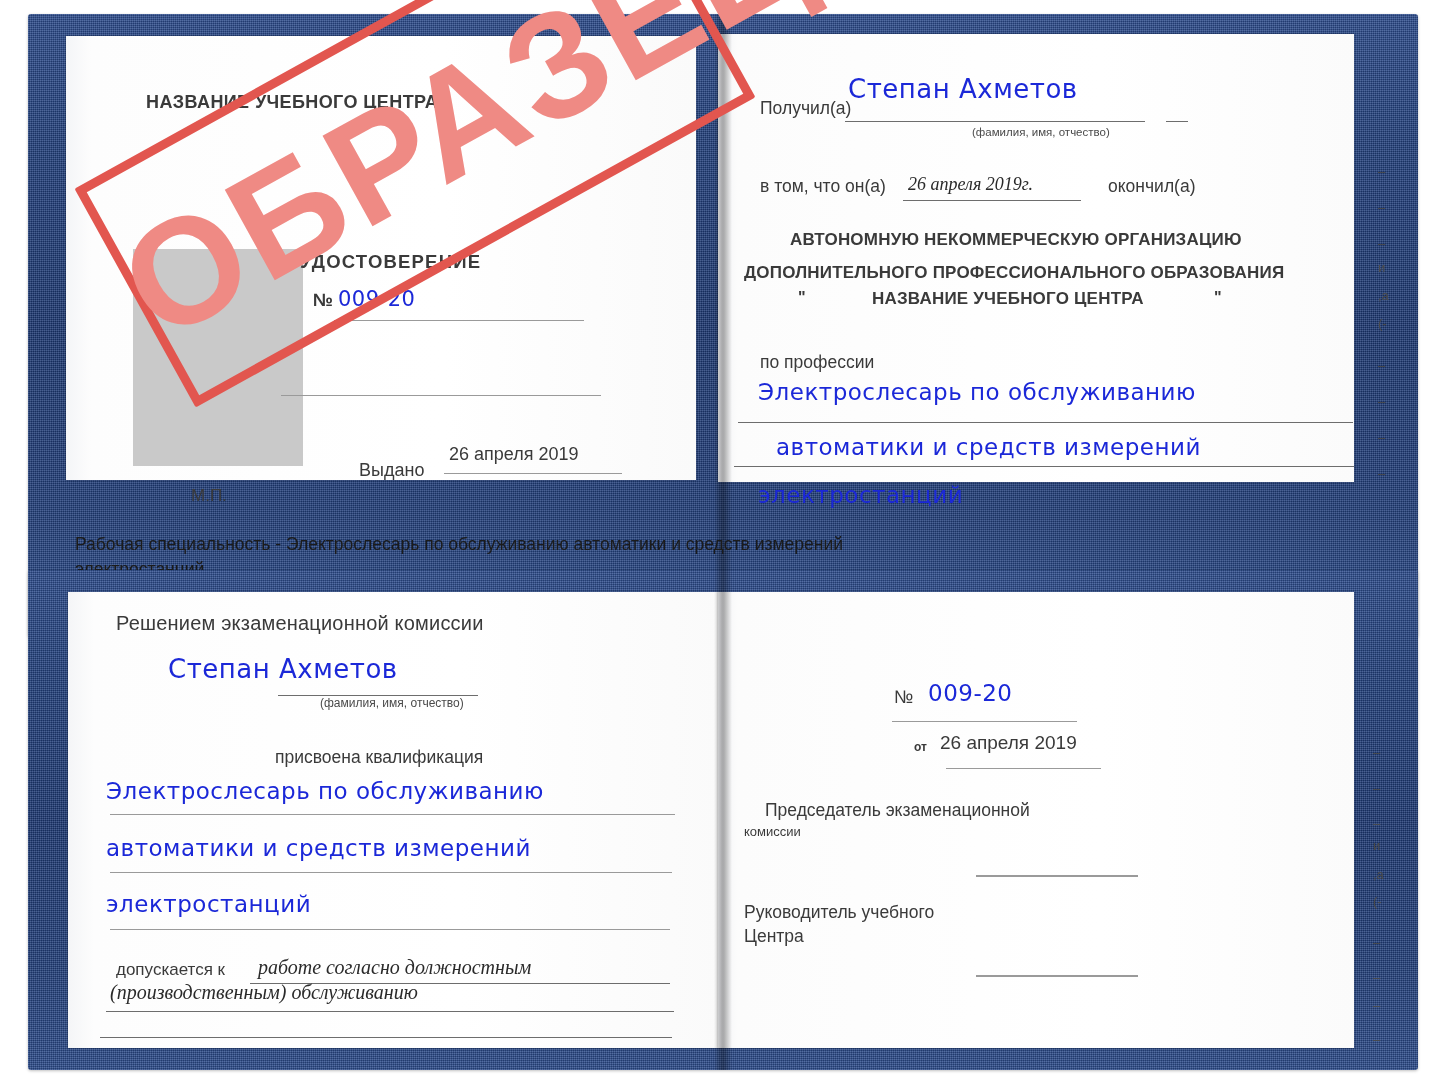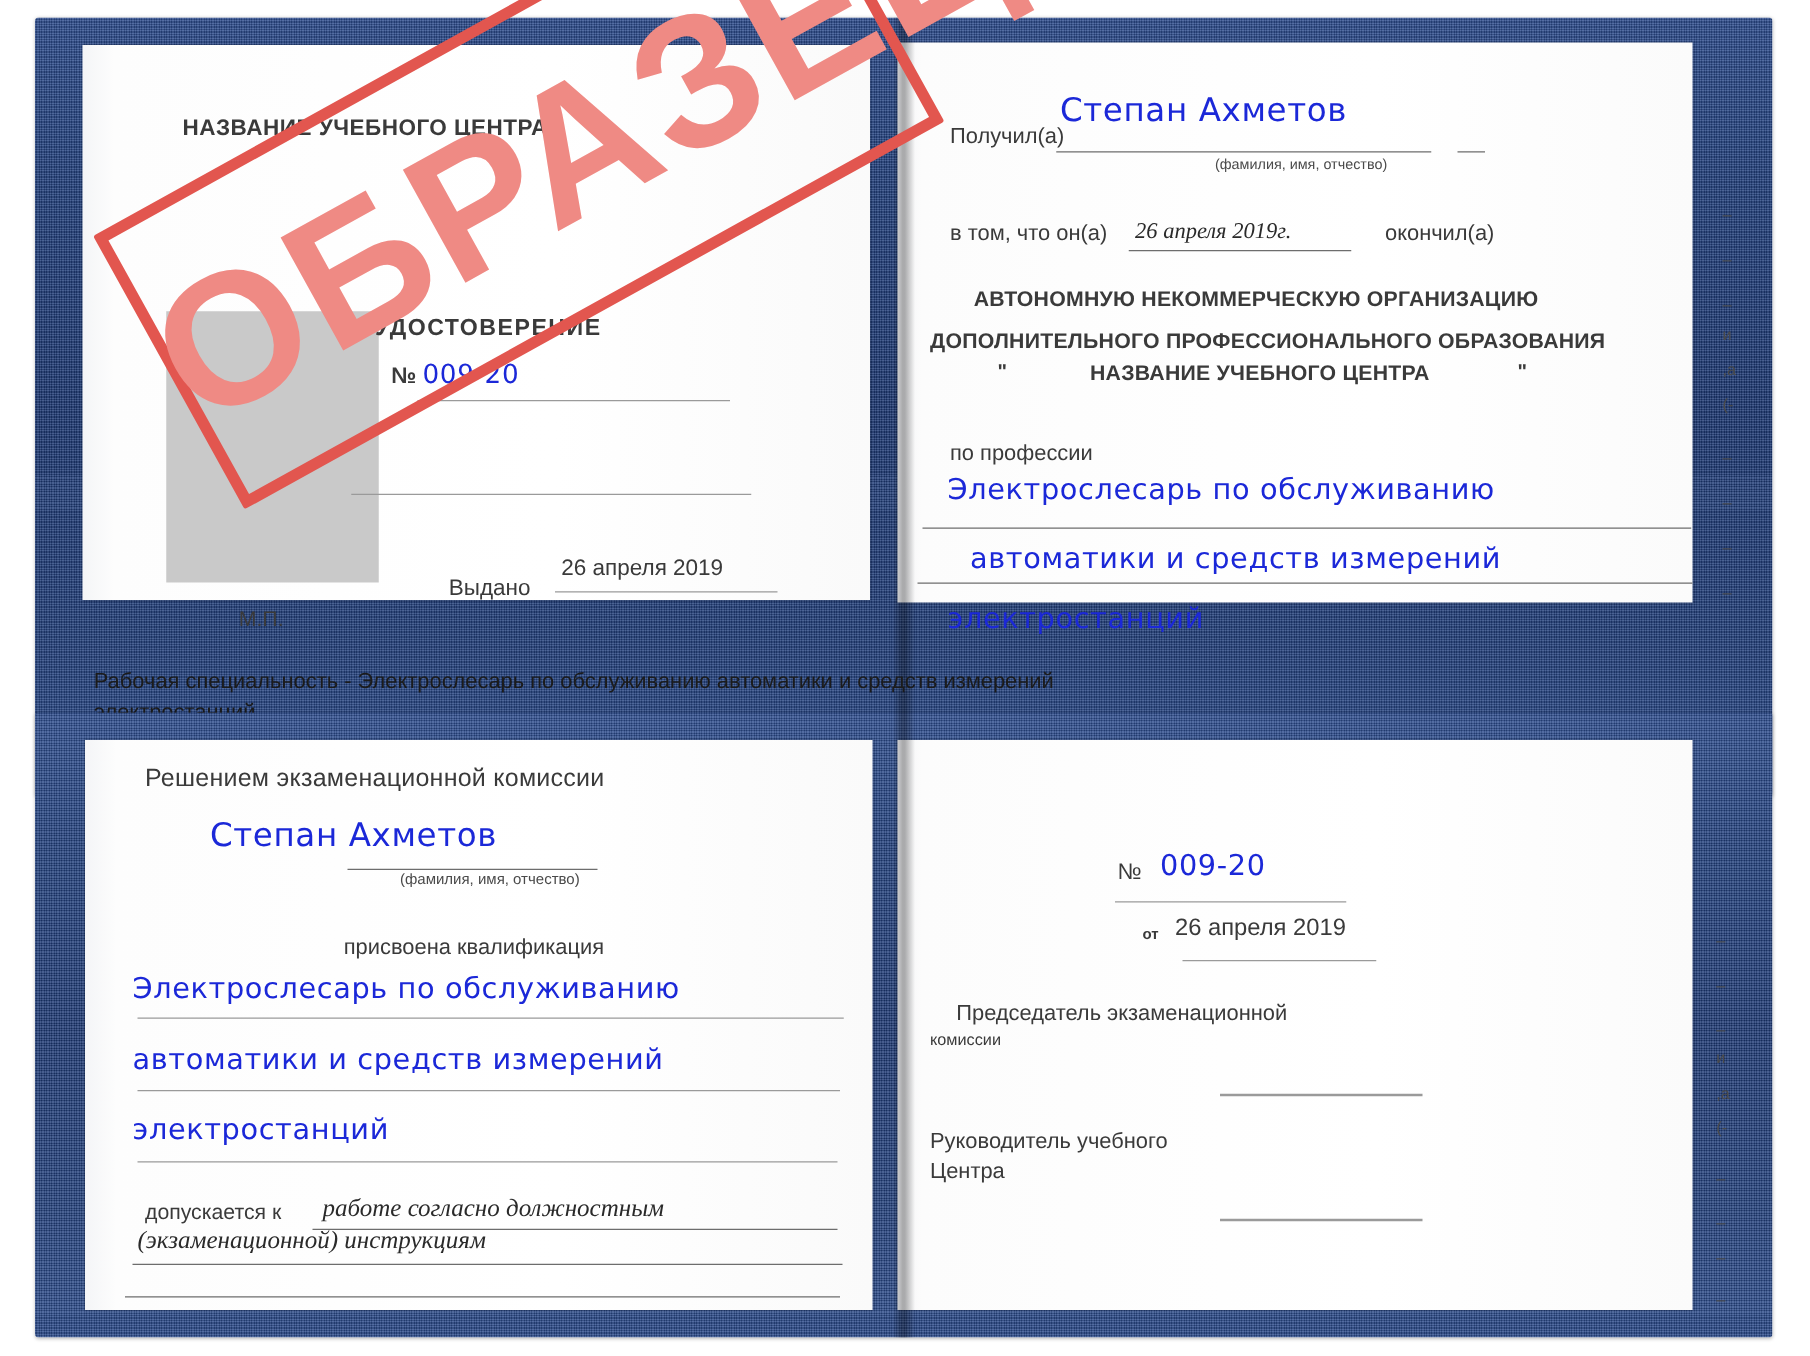--- a/index.html
+++ b/index.html
@@ -114,21 +114,21 @@
     <div class="pr hand" style="left:130px;top:40px;font-size:26px;">Степан Ахметов</div>
     <div class="rule rule-dark" style="left:127px;top:87px;width:300px;"></div>
     <div class="pr printed" style="left:254px;top:92px;font-size:11.5px;">(фамилия, имя, отчество)</div>
     <div class="rule rule-dark" style="left:448px;top:87px;width:22px;"></div>
 
     <div class="pr printed-dark" style="left:42px;top:142px;font-size:17.5px;">в том, что он(а)</div>
     <div class="pr hand-it" style="left:190px;top:140px;font-size:18px;">26 апреля 2019г.</div>
     <div class="rule rule-dark" style="left:185px;top:166px;width:178px;"></div>
     <div class="pr printed-dark" style="left:390px;top:142px;font-size:17.5px;">окончил(а)</div>
 
-    <div class="pr printed-dark" style="left:61px;top:196px;font-size:17px;font-weight:bold;letter-spacing:.2px;">АВТОНОМНУЮ НЕКОММЕРЧЕСКУЮ ОРГАНИЗАЦИЮ</div>
+    <div class="pr printed-dark" style="left:72px;top:196px;font-size:17px;font-weight:bold;letter-spacing:.2px;">АВТОНОМНУЮ НЕКОММЕРЧЕСКУЮ ОРГАНИЗАЦИЮ</div>
     <div class="pr printed-dark" style="left:26px;top:229px;font-size:17px;font-weight:bold;letter-spacing:.2px;">ДОПОЛНИТЕЛЬНОГО ПРОФЕССИОНАЛЬНОГО ОБРАЗОВАНИЯ</div>
     <div class="pr printed-dark" style="left:80px;top:255px;font-size:16px;font-weight:bold;">"</div>
     <div class="pr printed-dark" style="left:154px;top:255px;font-size:17px;font-weight:bold;letter-spacing:.2px;">НАЗВАНИЕ УЧЕБНОГО ЦЕНТРА</div>
     <div class="pr printed-dark" style="left:496px;top:255px;font-size:16px;font-weight:bold;">"</div>
 
     <div class="pr printed-dark" style="left:42px;top:318px;font-size:17.5px;">по профессии</div>
 
     <div class="pr hand" style="left:40px;top:345px;font-size:23px;">Электрослесарь по обслуживанию</div>
     <div class="rule rule-dark" style="left:20px;top:388px;width:615px;"></div>
 
@@ -157,21 +157,21 @@
   <div class="stamp-text">ОБРАЗЕЦ</div>
 </div>
 
 <div class="caption" style="left:75px;top:532px;width:1080px;">
   <div>Рабочая специальность - Электрослесарь по обслуживанию автоматики и средств измерений</div>
   <div>электростанций</div>
 </div>
 
 <div class="book" style="left:28px;top:570px;width:1390px;height:500px;">
 
-  <div class="page page-left" style="left:40px;top:22px;width:630px;height:456px;">
+  <div class="page page-left" style="left:40px;top:22px;width:630px;height:456px;padding-left:24px;">
 
     <div class="pr printed-dark" style="left:48px;top:20px;font-size:20px;letter-spacing:.2px;">Решением экзаменационной комиссии</div>
 
     <div class="pr hand" style="left:100px;top:62px;font-size:26px;">Степан Ахметов</div>
     <div class="rule rule-dark" style="left:210px;top:103px;width:200px;"></div>
     <div class="pr printed" style="left:252px;top:104px;font-size:12px;">(фамилия, имя, отчество)</div>
 
     <div class="pr printed-dark" style="left:207px;top:155px;font-size:17.5px;">присвоена квалификация</div>
 
     <div class="pr hand" style="left:38px;top:186px;font-size:23px;">Электрослесарь по обслуживанию</div>
@@ -180,21 +180,21 @@
     <div class="pr hand" style="left:38px;top:243px;font-size:23px;">автоматики и средств измерений</div>
     <div class="rule" style="left:42px;top:280px;width:562px;"></div>
 
     <div class="pr hand" style="left:38px;top:299px;font-size:23px;">электростанций</div>
     <div class="rule" style="left:42px;top:337px;width:560px;"></div>
 
     <div class="pr printed-dark" style="left:48px;top:368px;font-size:17px;">допускается к</div>
     <div class="pr hand-it" style="left:190px;top:364px;font-size:20px;">работе согласно должностным</div>
     <div class="rule rule-dark" style="left:182px;top:391px;width:420px;"></div>
 
-    <div class="pr hand-it" style="left:42px;top:389px;font-size:20px;">(экзаменационной) инструкциям</div>
+    <div class="pr hand-it" style="left:42px;top:389px;font-size:20px;">(производственным) обслуживанию</div>
     <div class="rule rule-dark" style="left:38px;top:419px;width:568px;"></div>
     <div class="rule rule-dark" style="left:32px;top:445px;width:572px;"></div>
   </div>
 
   <div class="page page-right" style="left:690px;top:22px;width:636px;height:456px;">
 
 
     <div class="pr printed-dark" style="left:176px;top:95px;font-size:18px;">№</div>
     <div class="pr hand" style="left:210px;top:88px;font-size:23px;">009-20</div>
     <div class="rule" style="left:174px;top:129px;width:185px;"></div>

